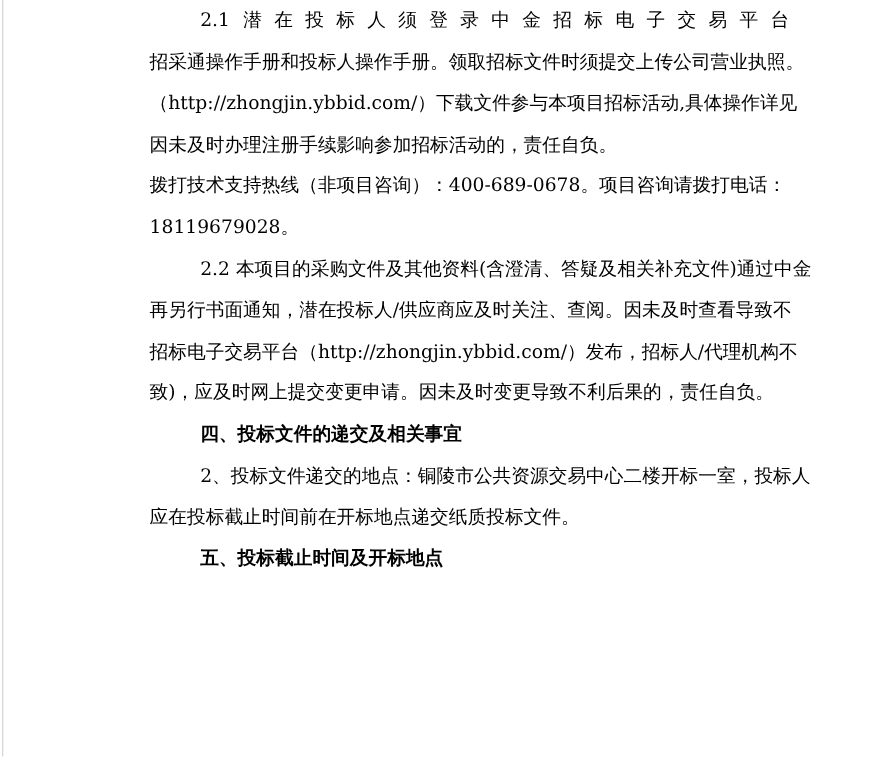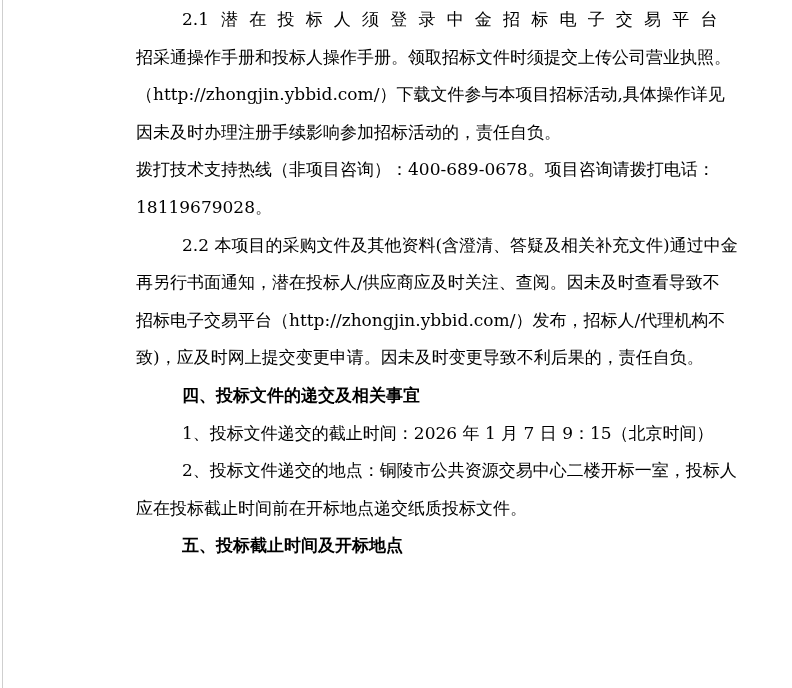--- a/index.html
+++ b/index.html
@@ -57,18 +57,17 @@
       <div class="line">招采通操作手册和投标人操作手册。领取招标文件时须提交上传公司营业执照。</div>
       <div class="line">（http://zhongjin.ybbid.com/）下载文件参与本项目招标活动,具体操作详见</div>
       <div class="line">因未及时办理注册手续影响参加招标活动的，责任自负。</div>
       <div class="line">拨打技术支持热线（非项目咨询）：400-689-0678。项目咨询请拨打电话：</div>
       <div class="line">18119679028。</div>
       <div class="line indent">2.2 本项目的采购文件及其他资料(含澄清、答疑及相关补充文件)通过中金</div>
       <div class="line">再另行书面通知，潜在投标人/供应商应及时关注、查阅。因未及时查看导致不</div>
       <div class="line">招标电子交易平台（http://zhongjin.ybbid.com/）发布，招标人/代理机构不</div>
       <div class="line">致)，应及时网上提交变更申请。因未及时变更导致不利后果的，责任自负。</div>
       <div class="line indent bold">四、投标文件的递交及相关事宜</div>
-      <div class="line indent">1、投标文件递交的截止时间：2026 年 1 月 7 日 9：15（北京时间）</div>
       <div class="line indent">2、投标文件递交的地点：铜陵市公共资源交易中心二楼开标一室，投标人</div>
       <div class="line">应在投标截止时间前在开标地点递交纸质投标文件。</div>
       <div class="line indent bold">五、投标截止时间及开标地点</div>
     </div>
 </div>
 
 </body></html>

